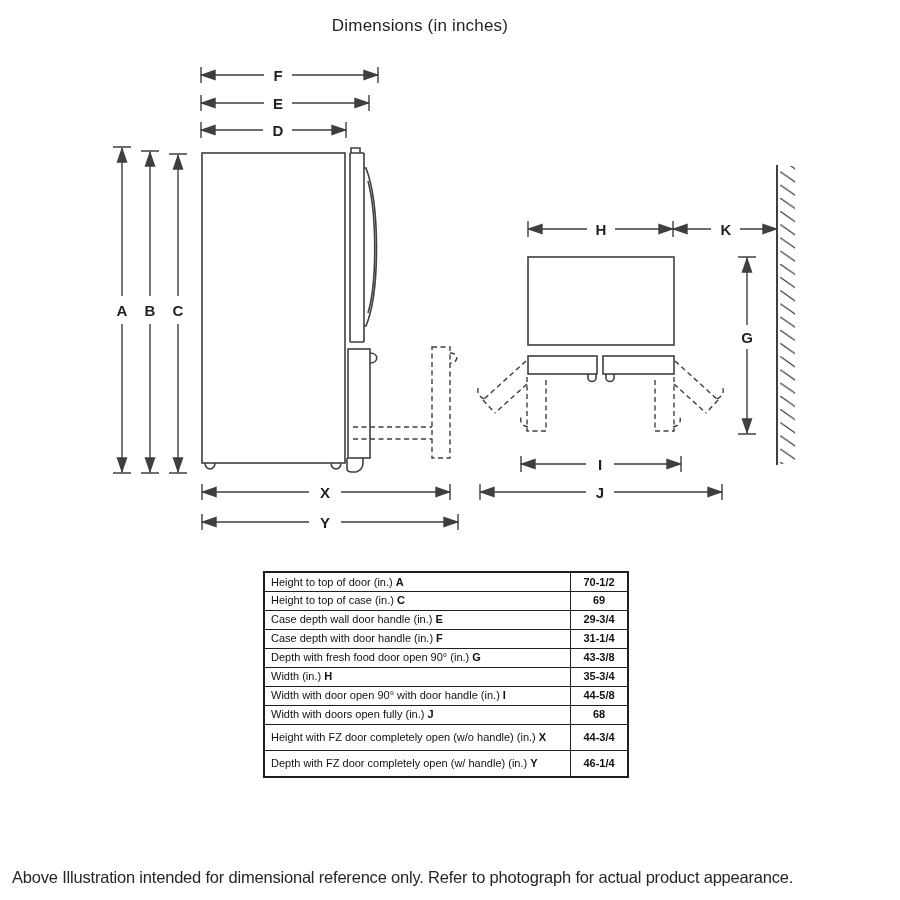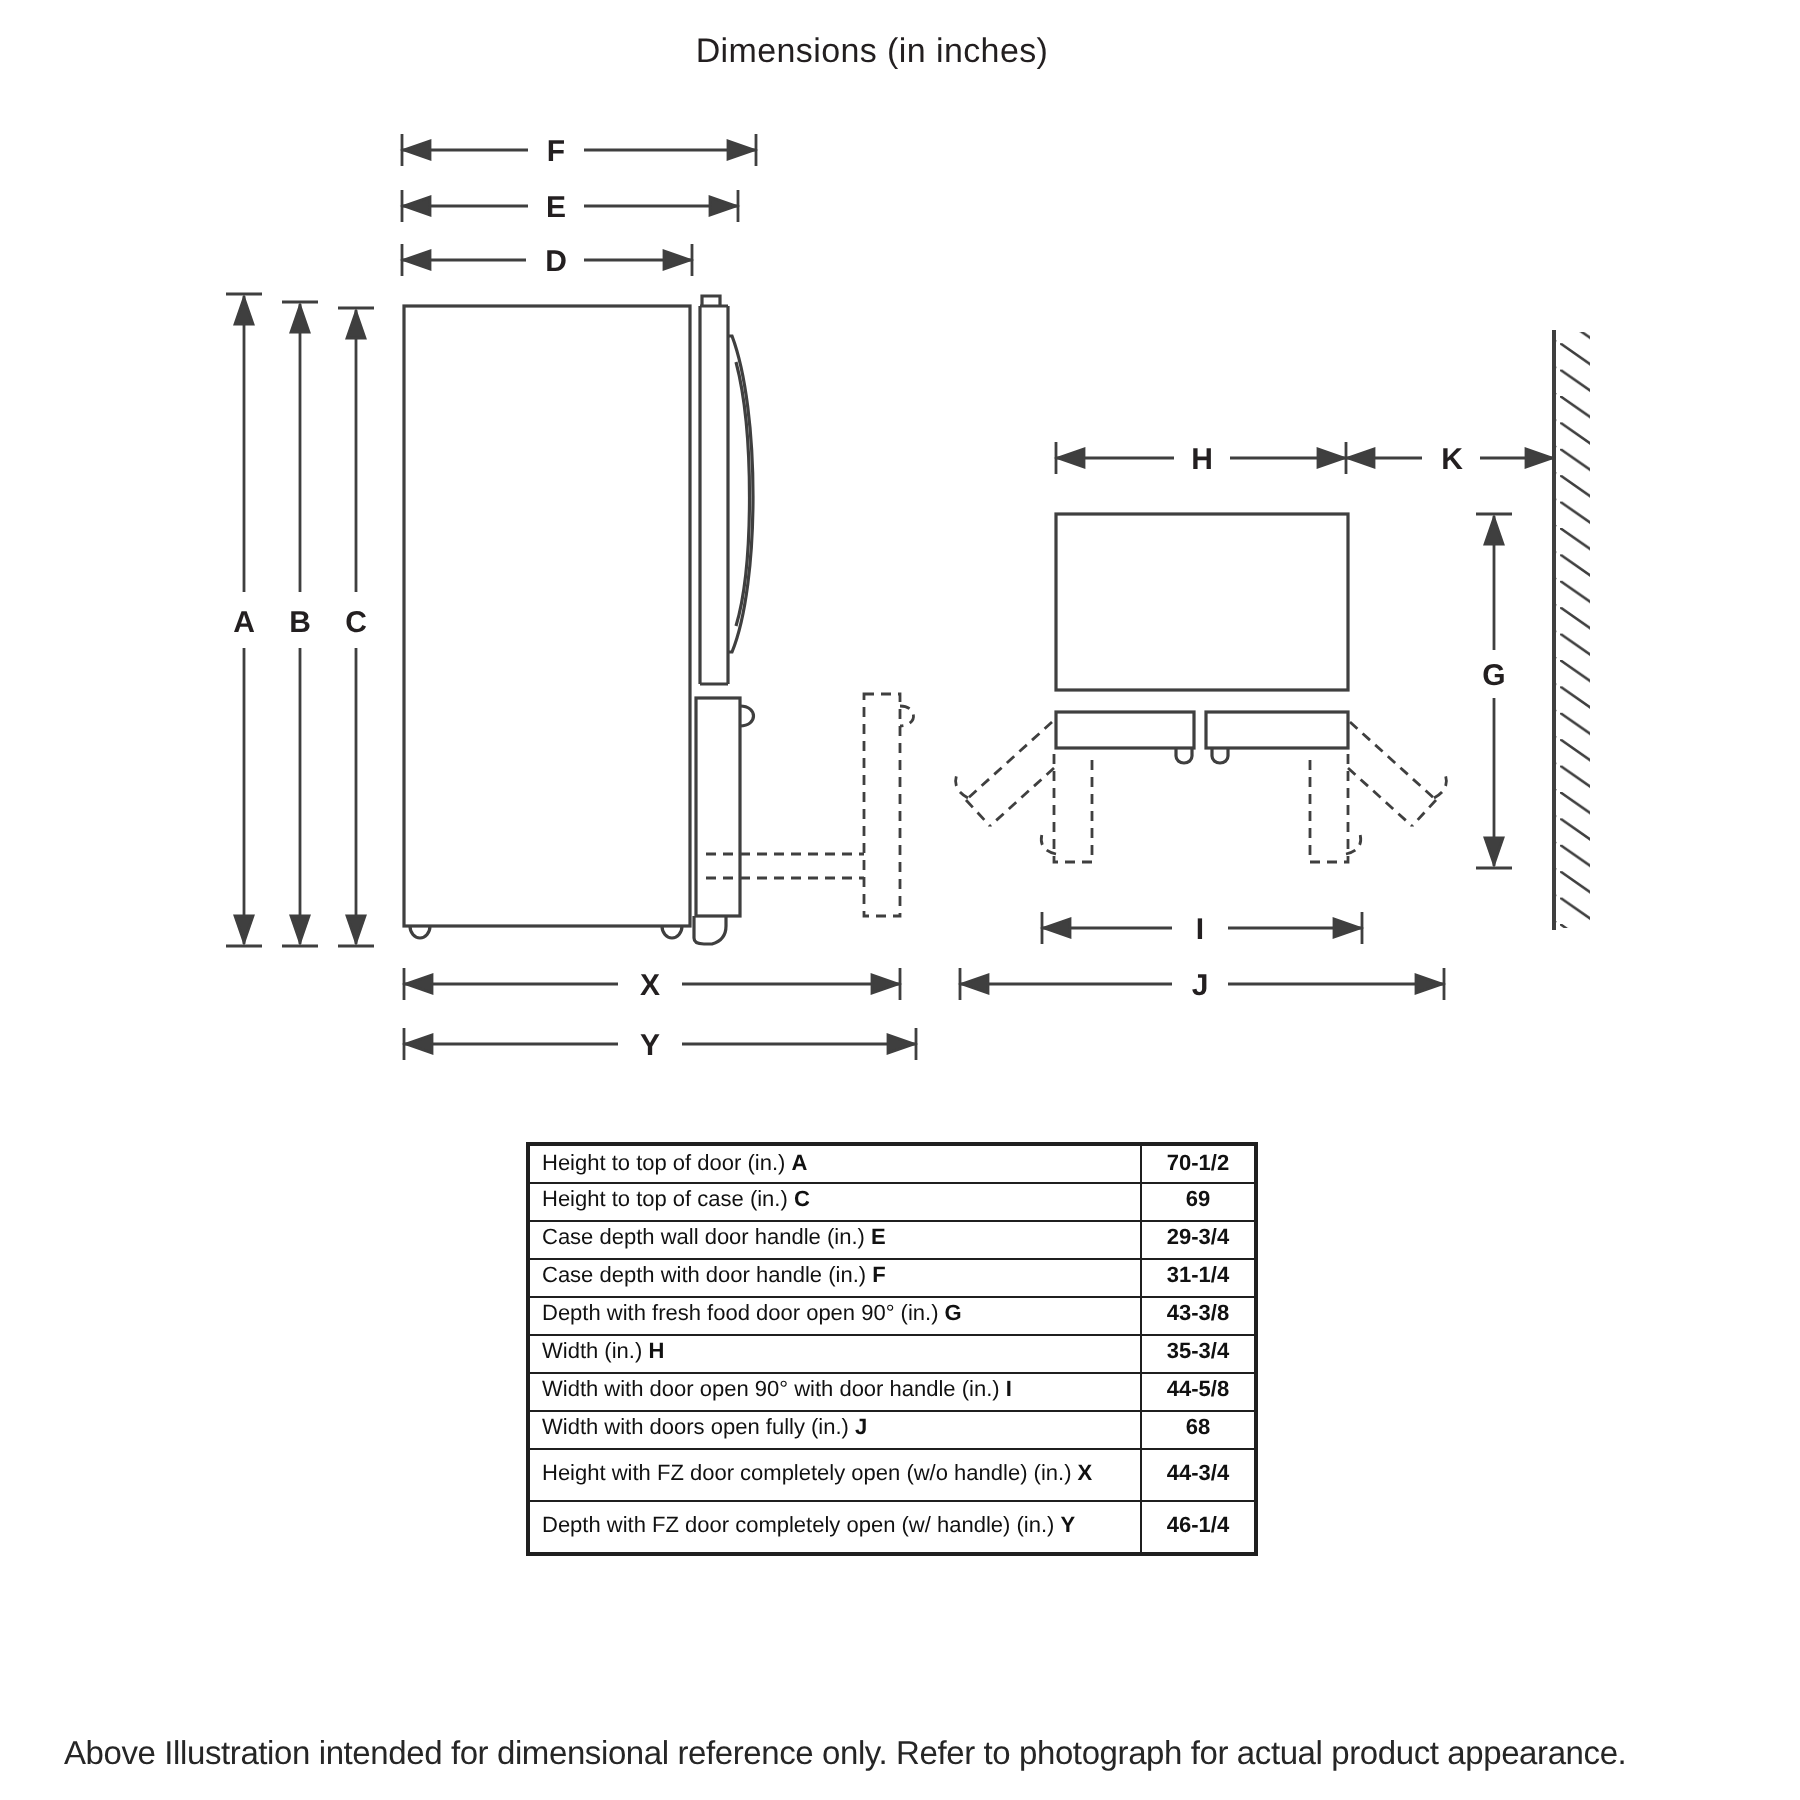--- a/index.html
+++ b/index.html
@@ -1,26 +1,26 @@
 <!DOCTYPE html>
 <html><head>
 <meta charset="utf-8">
 <style>
   html,body{margin:0;padding:0;background:#ffffff;}
   body{width:900px;height:900px;position:relative;font-family:"Liberation Sans", sans-serif;color:#231f20;}
   .page{position:absolute;inset:0;background:#fff;}
-  .title{position:absolute;top:16px;left:16px;width:840px;text-align:center;font-size:17px;letter-spacing:.2px;color:#231f20;}
+  .title{position:absolute;top:16px;left:0;width:840px;text-align:center;font-size:17px;letter-spacing:.2px;color:#231f20;}
   .diagram-svg{position:absolute;top:0;left:0;}
   .dim-label{font:bold 15px "Liberation Sans", sans-serif;fill:#231f20;}
   .spec-table{position:absolute;left:263px;top:571px;width:366px;border-collapse:collapse;table-layout:fixed;}
   .spec-table td{border:1.5px solid #1f1f1f;font-size:11px;line-height:1.18;color:#111;padding:2.5px 5px 2.5px 6px;vertical-align:middle;margin-left:35px;}
   .spec-table{border:2px solid #1f1f1f;}
   .spec-table td.val{width:52px;text-align:center;font-weight:bold;padding:2.5px 2px;}
   .spec-table tr.tall td{padding-top:6px;padding-bottom:6px;}
-  .footer{position:absolute;left:32px;top:868px;width:868px;font-size:16.5px;letter-spacing:-0.2px;color:#262626;white-space:nowrap;}
+  .footer{position:absolute;left:12px;top:868px;width:868px;font-size:16.5px;letter-spacing:-0.2px;color:#262626;white-space:nowrap;}
 </style>
 </head>
 <body>
 
 <div class="page">
 
   <div class="title">Dimensions (in inches)</div>
 
   <svg class="diagram-svg" width="900" height="560" viewBox="0 0 900 560">
     <defs>

